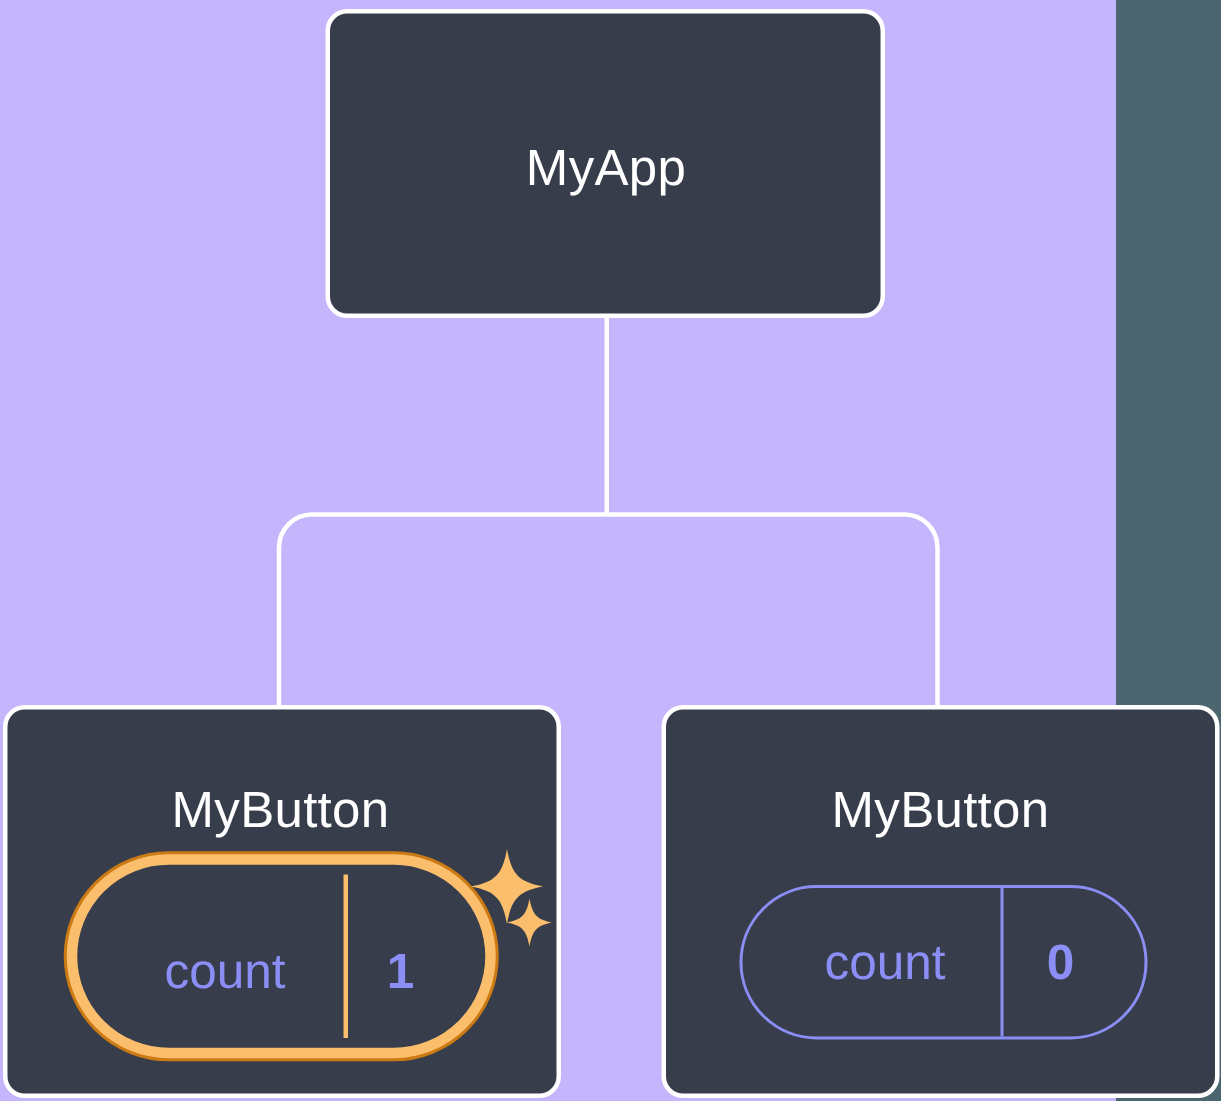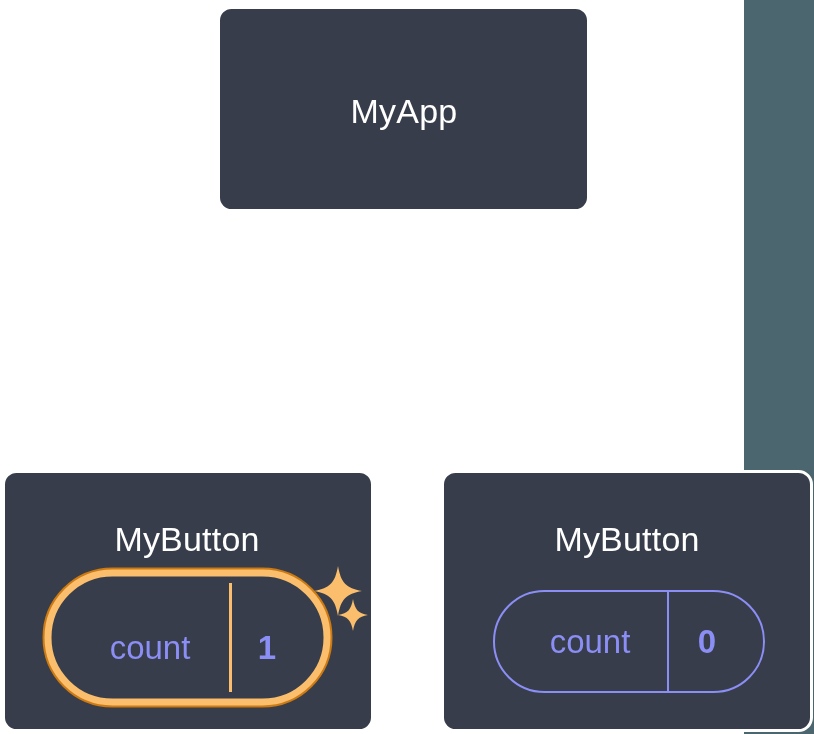--- a/index.html
+++ b/index.html
@@ -10,21 +10,21 @@
   body {
     width: 814px;
     height: 734px;
     overflow: hidden;
     font-family: "Liberation Sans", sans-serif;
   }
   #stage {
     position: relative;
     width: 744px;
     height: 734px;
-    background: #ffffff;
+    background: #c4b5fd;
   }
   #stage > svg {
     position: absolute;
     top: 0;
     left: 0;
     display: block;
   }
   .node-title {
     font-family: "Liberation Sans", sans-serif;
     font-size: 34px;

